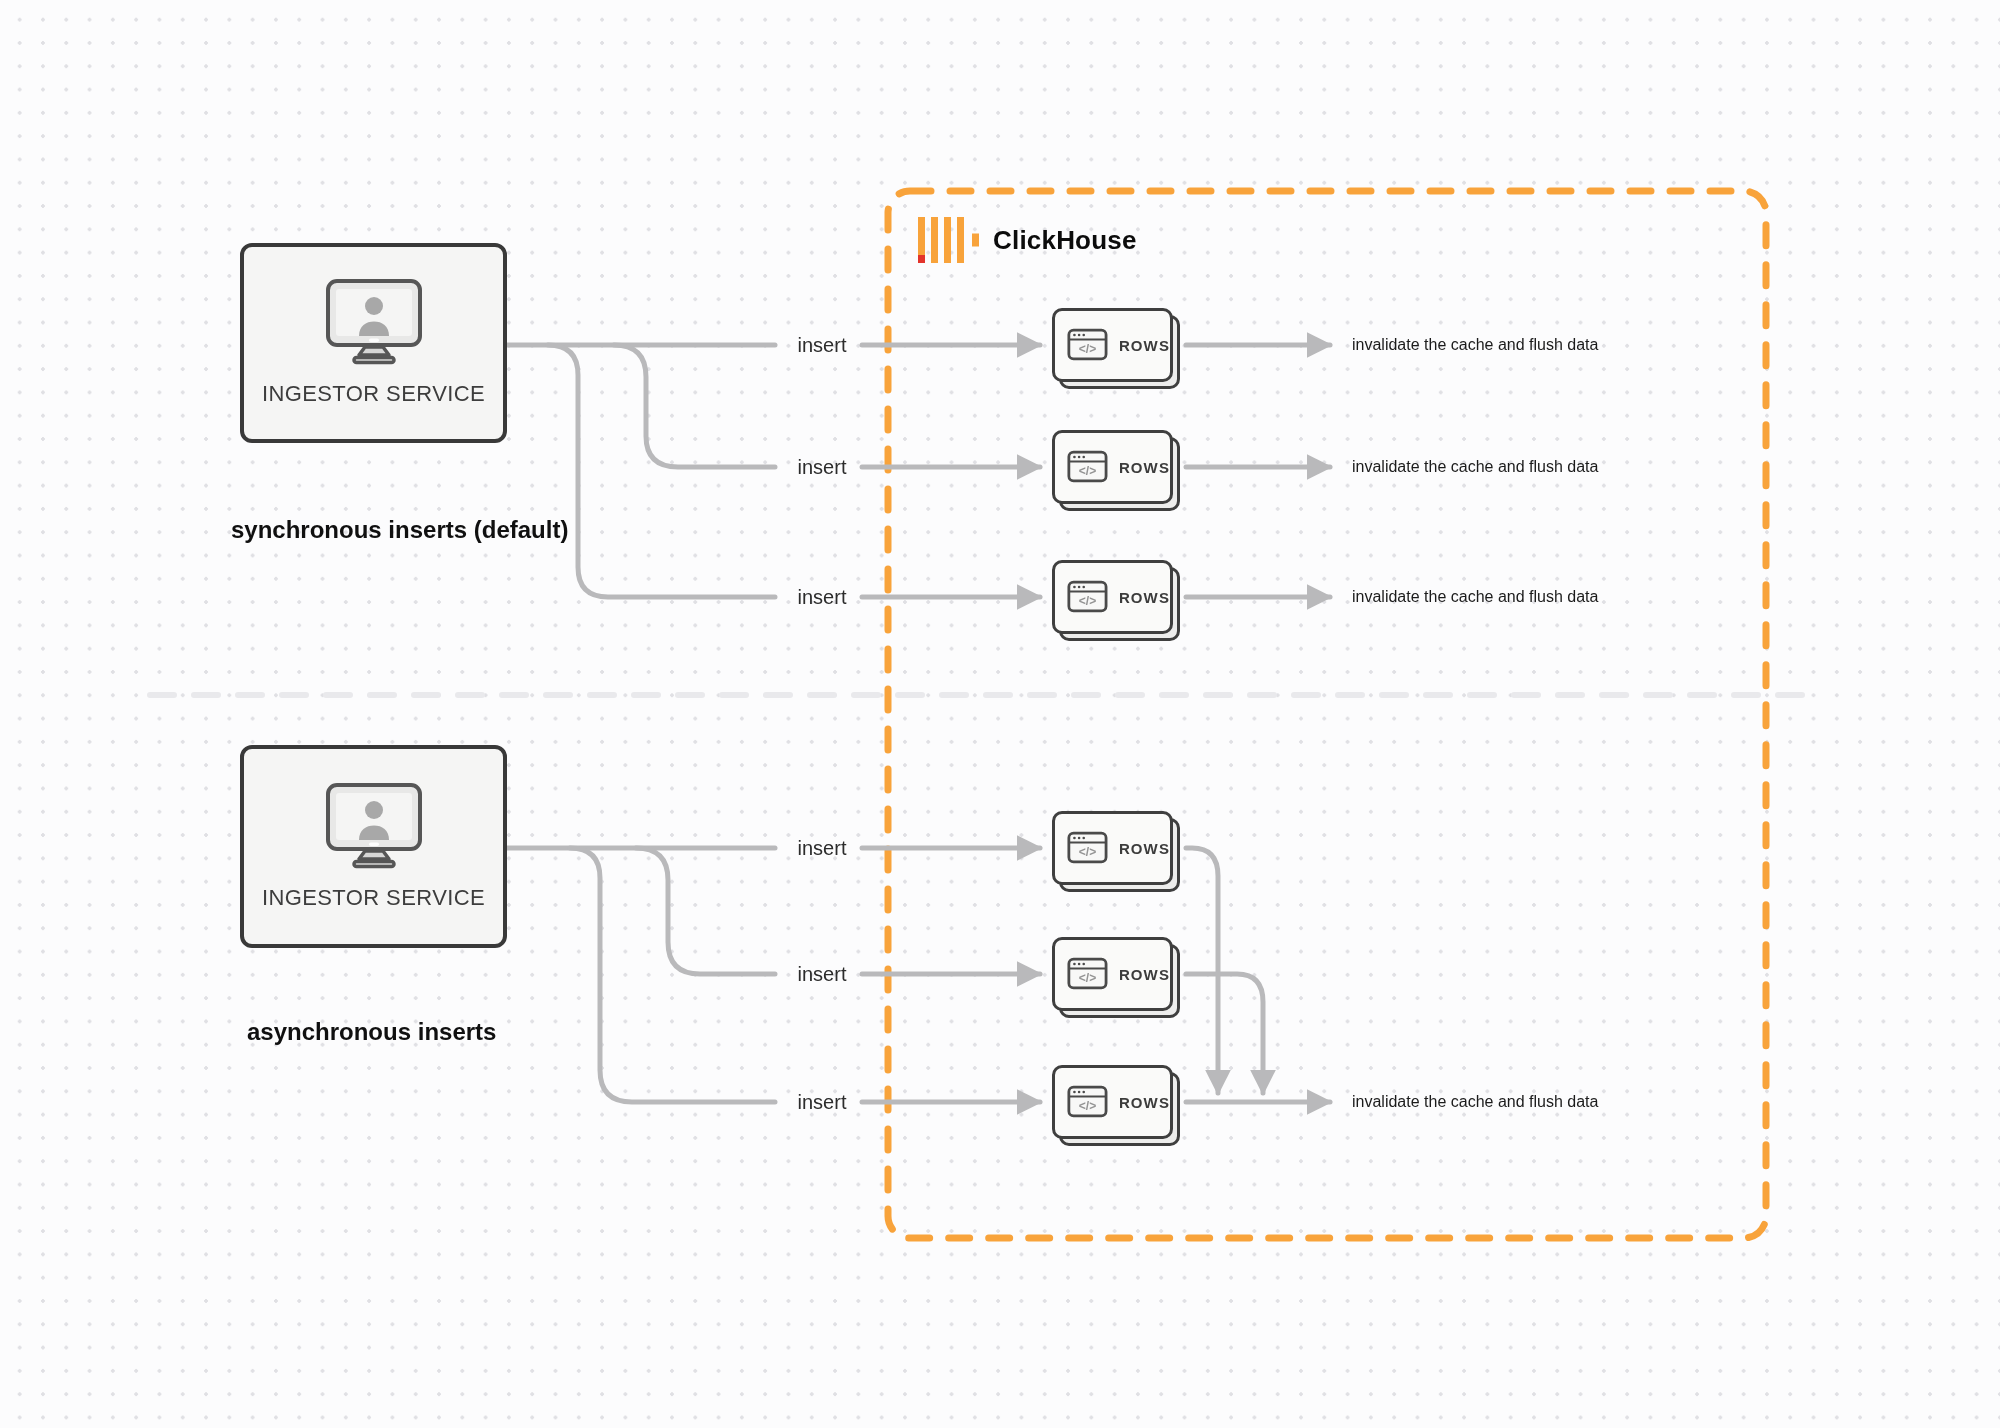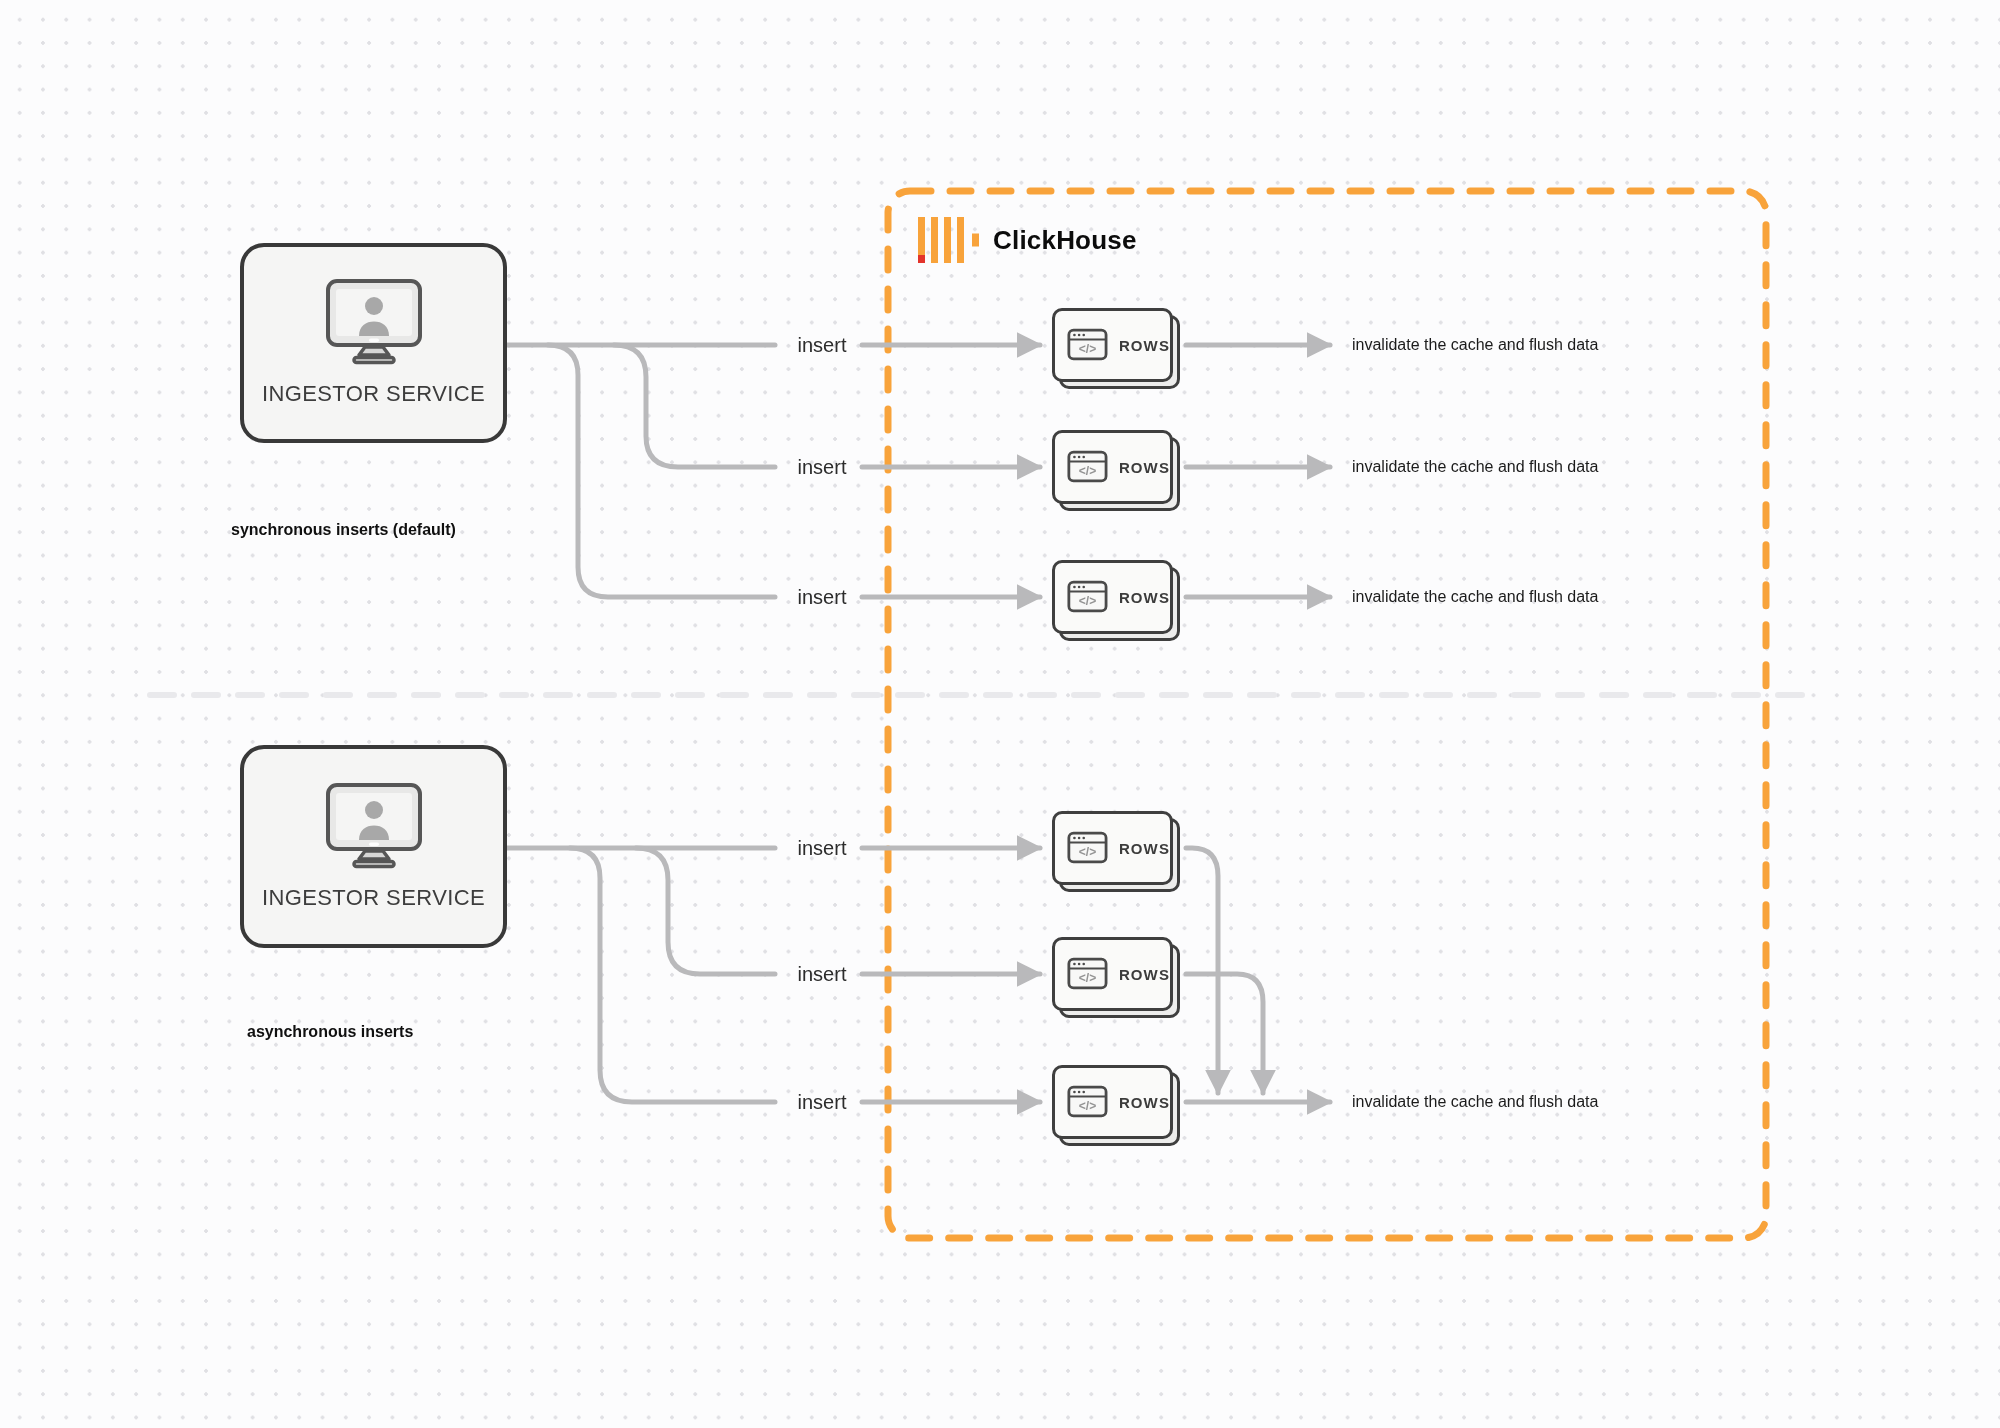--- a/index.html
+++ b/index.html
@@ -12,29 +12,29 @@
     background-position:8px 8px;
   }
   svg.wires { position:absolute; left:0; top:0; z-index:1; }
   .wire { stroke:#b9b9bb; stroke-width:5; fill:none; stroke-linecap:round; }
   .arrow { marker-end:url(#ah); }
   .ch-border { stroke:#f8a33b; stroke-width:7; fill:none; stroke-dasharray:21 19; stroke-linecap:round; }
   .divider { stroke:#e9e9ec; stroke-width:6; fill:none; stroke-dasharray:24 20; stroke-linecap:round; }
 
   .service-box {
     position:absolute; z-index:3; width:267px;
-    background:#f5f5f4; border:4px solid #393939; border-radius:24px;
+    background:#f5f5f4; border:4px solid #393939; border-radius:12px;
     box-sizing:border-box; display:flex; flex-direction:column;
     align-items:center; justify-content:center; gap:16px;
   }
   .service-label { font-size:22px; color:#3d3d3d; letter-spacing:0.4px; }
 
   .caption {
     position:absolute; z-index:3; transform:translateY(-50%);
-    font-size:16px; font-weight:700; color:#101010; white-space:nowrap;
+    font-size:24px; font-weight:700; color:#101010; white-space:nowrap;
   }
 
   .ch-title-row {
     position:absolute; z-index:3; display:flex; align-items:center; gap:14px; height:47px;
   }
   .ch-title { font-size:26px; font-weight:700; color:#0c0c0c; letter-spacing:0.2px; }
 
   .insert-label {
     position:absolute; z-index:3; transform:translate(-50%,-50%);
     font-size:20px; color:#2c2c2c; white-space:nowrap;

